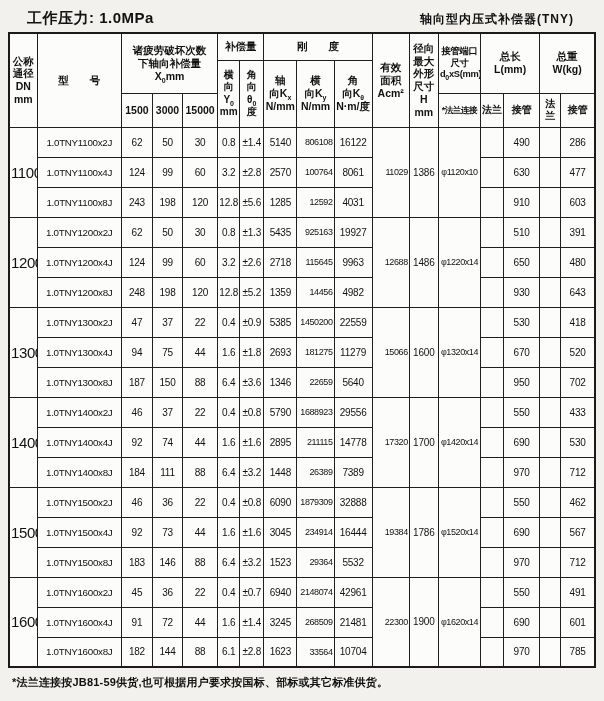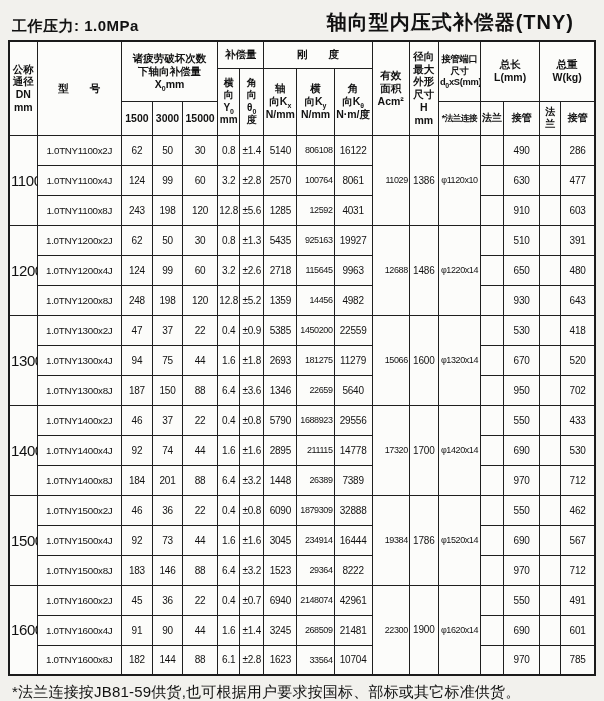--- a/index.html
+++ b/index.html
@@ -6,24 +6,24 @@
   body{
     width:604px;height:701px;
     background:#f2f1ed;
     font-family:"Liberation Sans","DejaVu Sans",sans-serif;
     color:#111;
     -webkit-font-smoothing:antialiased;
   }
   .sheet{position:relative;width:604px;height:701px;overflow:hidden;}
   .topbar{
     display:flex;justify-content:space-between;align-items:flex-end;
-    padding:9px 30px 4px 12px;
+    padding:9px 30px 4px 27px;
   }
   .pressure{font-size:15px;font-weight:bold;letter-spacing:.5px;}
-  .doc-title{font-size:20px;font-weight:bold;letter-spacing:1px;}
+  .doc-title{font-size:12px;font-weight:bold;letter-spacing:1px;}
   table{
     border-collapse:collapse;table-layout:fixed;
     width:588px;margin:0 auto;
     background:#fcfcfa;
     border:2px solid #1b1b1b;
   }
   th,td{
     border:1px solid #1f1f1f;
     text-align:center;vertical-align:middle;
     padding:0 1px;overflow:hidden;
@@ -39,21 +39,21 @@
   td.tight{font-size:9px;letter-spacing:-.4px;text-align:right;}
   td.pipe{font-size:9px;letter-spacing:-.4px;}
   .pl{white-space:pre-line;}
   .blk{display:block;white-space:pre-line;}
   sub{font-size:7px;line-height:0;}
   .pipe-hd{font-size:9.3px;letter-spacing:-.3px;}
   .fl-hd{font-size:8.6px;letter-spacing:-.5px;}
   .narrow-hd{font-size:10px;}
   .footnote{
     margin:7px 0 0 12px;
-    font-size:15px;font-weight:normal;letter-spacing:.2px;
+    font-size:11px;font-weight:bold;letter-spacing:.2px;
   }
 </style>
 </head>
 <body>
 
 <div class="sheet">
 
   <div class="topbar">
     <span class="pressure">工作压力: 1.0MPa</span>
     <span class="doc-title">轴向型内压式补偿器(TNY)</span>
@@ -309,21 +309,21 @@
           <td class="tight">211115</td>
           <td>14778</td>
           <td></td>
           <td>690</td>
           <td></td>
           <td>530</td>
         </tr>
         <tr>
           <td class="model">1.0TNY1400x8J</td>
           <td>184</td>
-          <td>201</td>
+          <td>111</td>
           <td>88</td>
           <td>6.4</td>
           <td>±3.2</td>
           <td>1448</td>
           <td class="tight">26389</td>
           <td>7389</td>
           <td></td>
           <td>970</td>
           <td></td>
           <td>712</td>
@@ -364,21 +364,21 @@
         </tr>
         <tr>
           <td class="model">1.0TNY1500x8J</td>
           <td>183</td>
           <td>146</td>
           <td>88</td>
           <td>6.4</td>
           <td>±3.2</td>
           <td>1523</td>
           <td class="tight">29364</td>
-          <td>8222</td>
+          <td>5532</td>
           <td></td>
           <td>970</td>
           <td></td>
           <td>712</td>
         </tr>
         <tr>
           <td rowspan="3" class="dn">1600</td>
           <td class="model">1.0TNY1600x2J</td>
           <td>45</td>
           <td>36</td>
@@ -392,21 +392,21 @@
           <td rowspan="3">1900</td>
           <td rowspan="3" class="pipe">φ1620x14</td>
           <td></td>
           <td>550</td>
           <td></td>
           <td>491</td>
         </tr>
         <tr>
           <td class="model">1.0TNY1600x4J</td>
           <td>91</td>
-          <td>90</td>
+          <td>72</td>
           <td>44</td>
           <td>1.6</td>
           <td>±1.4</td>
           <td>3245</td>
           <td class="tight">268509</td>
           <td>21481</td>
           <td></td>
           <td>690</td>
           <td></td>
           <td>601</td>

